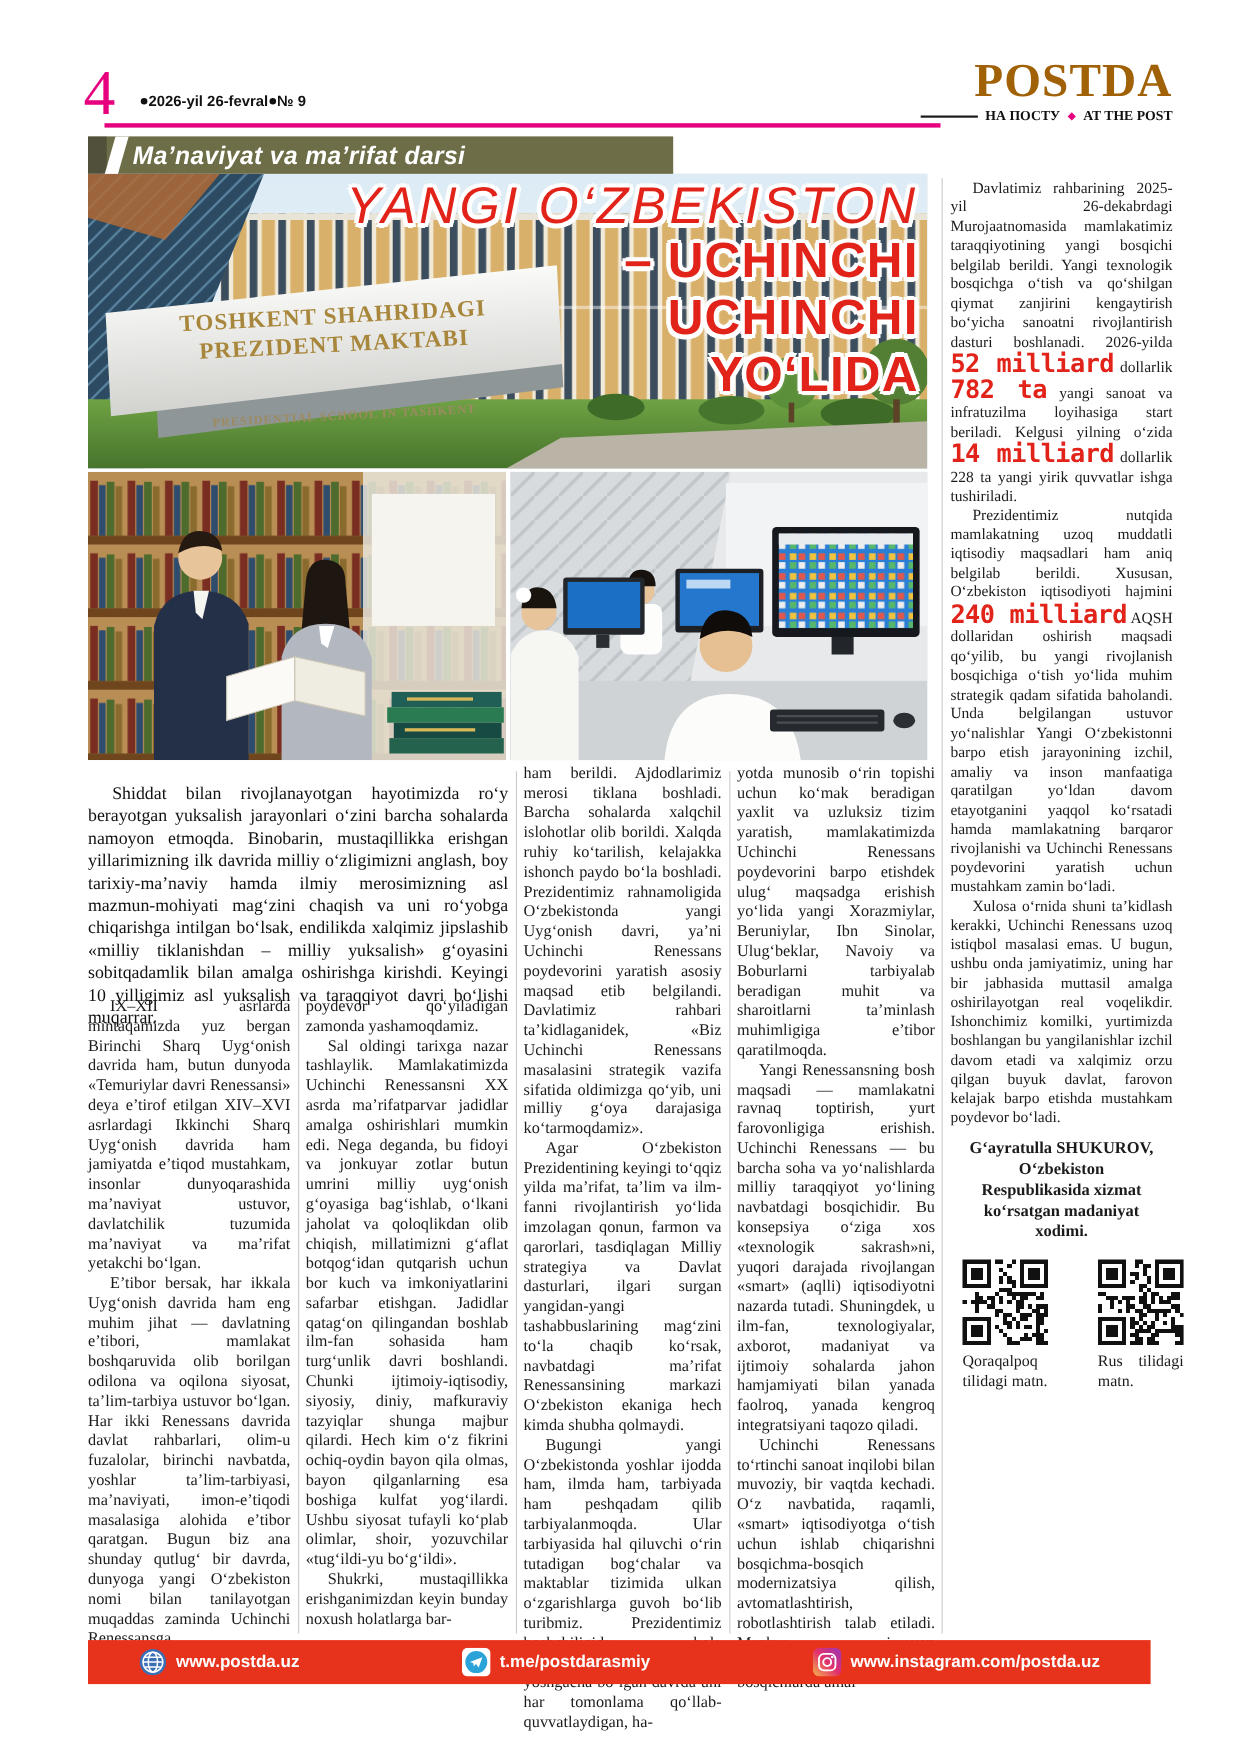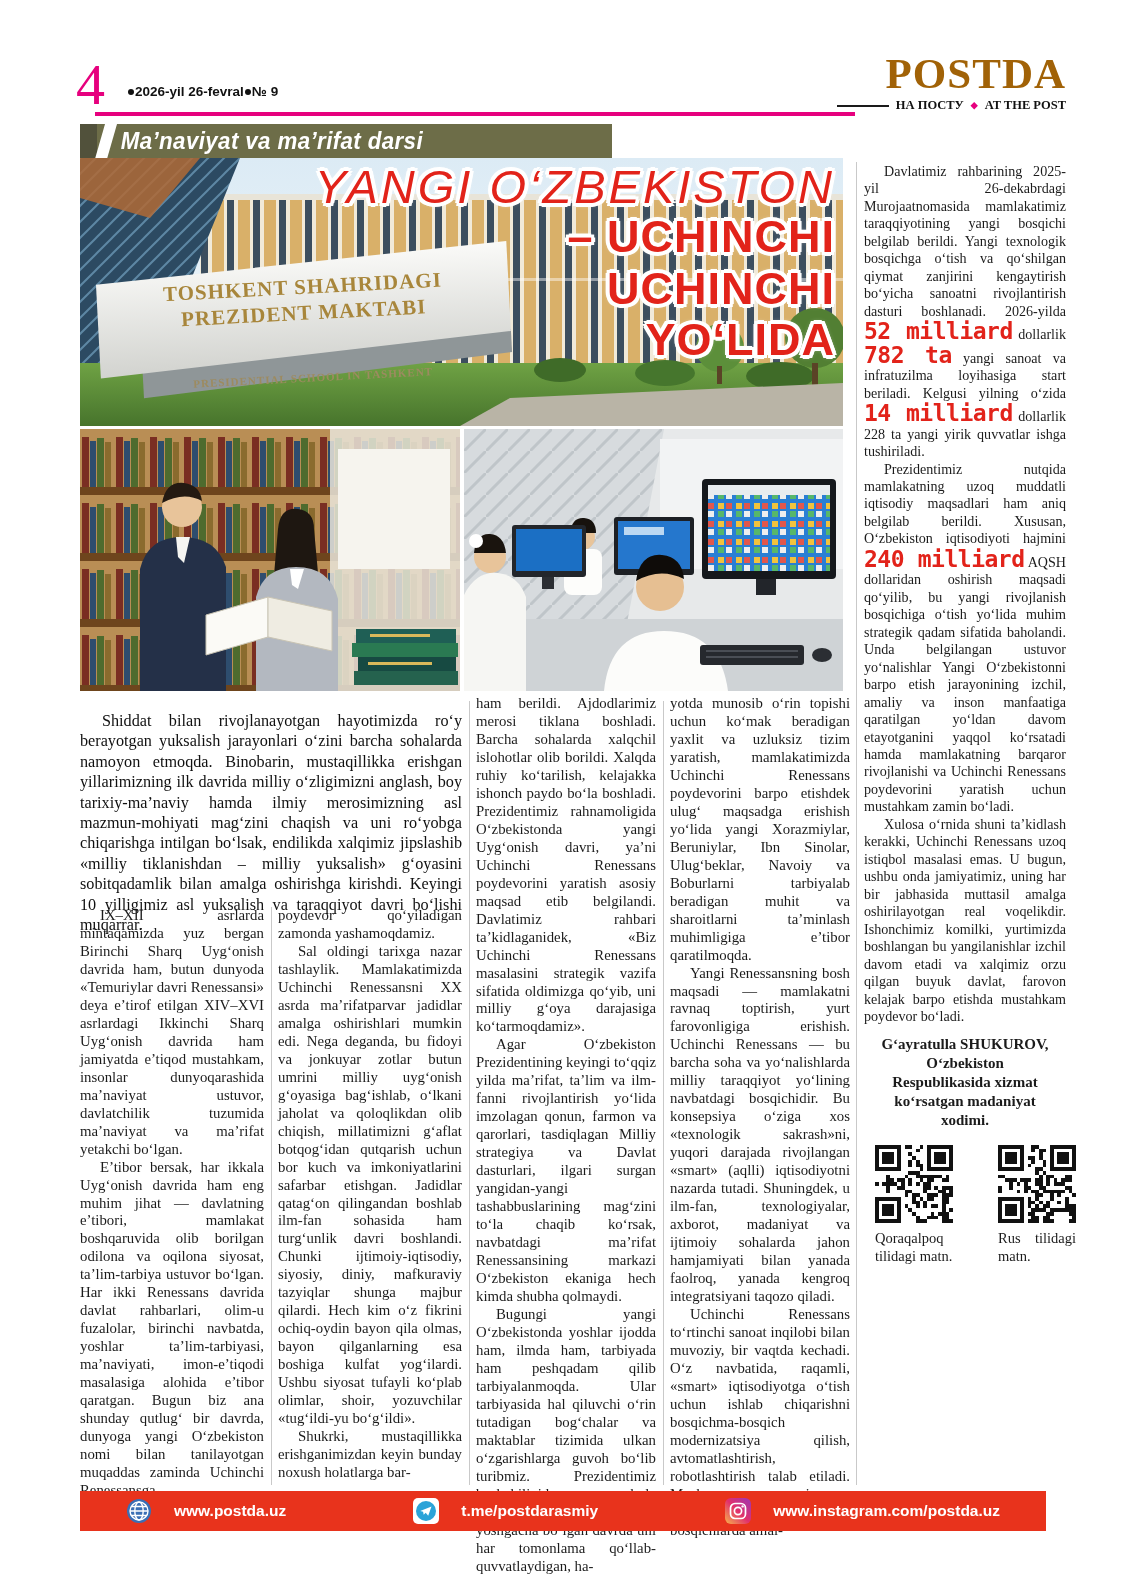--- a/index.html
+++ b/index.html
@@ -82,21 +82,21 @@
   .qr-row{display:flex;justify-content:center;gap:24px;margin-top:15px;}
   .qr-item{width:96px;margin-left:21px;}
   .qr{width:78px;height:78px;margin:0 auto;}
   .qr svg{display:block;}
   .qr-caption{font-size:14.5px;line-height:1.18;margin-top:7px;}
 
   
   .footer{position:absolute;left:80px;top:1491px;width:966px;height:40px;background:var(--footer-red);
           display:flex;align-items:center;justify-content:space-between;box-sizing:border-box;
           padding:0 46px;}
-  .f-item{display:flex;align-items:center;gap:22px;color:#fff;font-family:"Liberation Sans",sans-serif;
+  .f-item{display:flex;align-items:center;gap:8px;color:#fff;font-family:"Liberation Sans",sans-serif;
           font-weight:bold;font-size:15.5px;}
   .f-icon{width:26px;height:26px;flex:none;}
   .f-icon svg{display:block;width:100%;height:100%;}
 </style>
 </head>
 <body>
 
 <div class="page">
 
   <div class="page-num">4</div>

